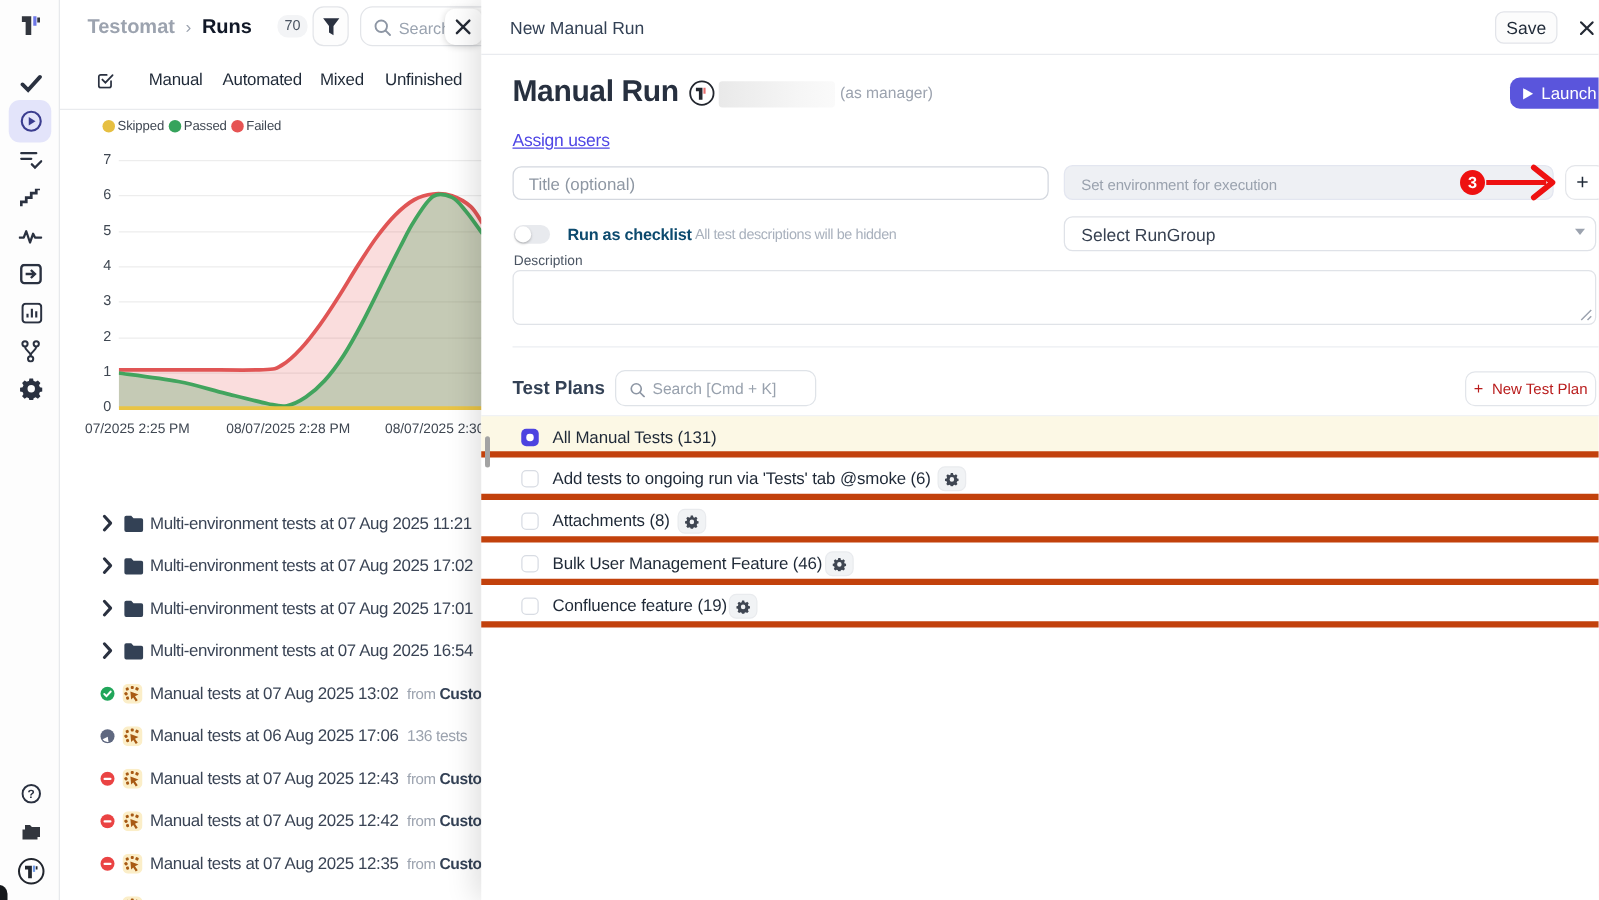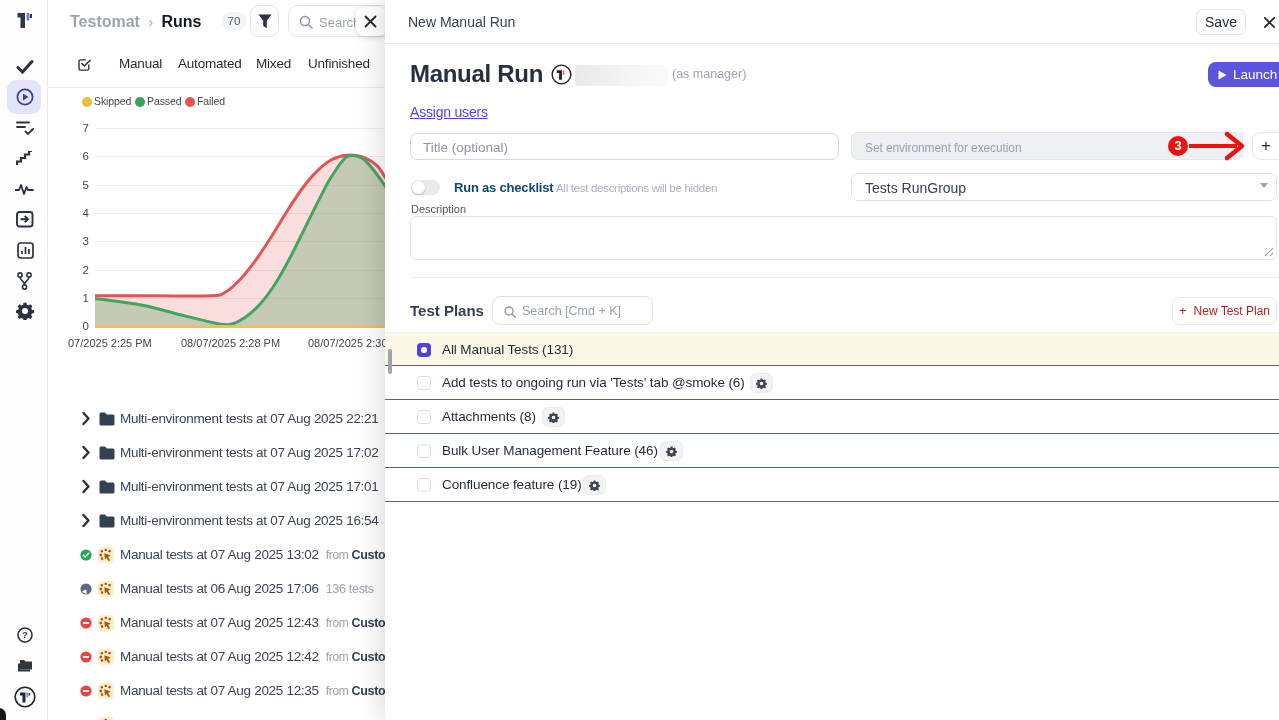--- a/index.html
+++ b/index.html
@@ -91,21 +91,21 @@
     border:1px solid #e0e3e8; border-radius:6px; background:#fff; }
   #divider { position:absolute; left:25px; top:277px; width:869px; height:1px; background:#eceef2; }
   #tplans { position:absolute; left:25px; top:302px; font-size:15px; font-weight:700; color:#334155; }
   #tpsearch { position:absolute; left:107px; top:296px; width:161px; height:29px;
     border:1px solid #dfe3e8; border-radius:8px; background:#fff; }
   #tpsearch span { position:absolute; left:29px; top:7px; font-size:12.5px; color:#98a1ad; }
   #newtp { position:absolute; left:787px; top:297px; width:105px; height:28px; background:#fff;
     border:1px solid #e2e5ea; border-radius:8px; font-size:12px; color:#b91c1c; white-space:nowrap; }
   #newtp { text-align:center; line-height:26px; }
 
-  .tprow { position:absolute; left:0px; width:894px; height:34px; border-bottom:1px solid #c2410c; }
+  .tprow { position:absolute; left:0px; width:894px; height:34px; border-bottom:5px solid #c2410c; }
   .tprow .cb { position:absolute; left:32px; top:10px; width:14px; height:14px; border-radius:4px;
     border:1.5px solid #d8dce3; background:#fff; }
   .tprow .cbc { position:absolute; left:32px; top:10px; width:14px; height:14px; border-radius:4px;
     background:#4c43e0; }
   .tprow .cbc i { position:absolute; left:4.2px; top:4.2px; width:5.6px; height:5.6px; border-radius:50%; background:#fff; }
   .tprow .txt { position:absolute; left:57px; top:9px; font-size:13.5px; font-weight:400; color:#1f2937; letter-spacing:-0.1px; white-space:nowrap; }
   .gearbtn { position:absolute; top:7px; width:23px; height:20px; background:#f1f3f5;
     border:1px solid #e9ebee; border-radius:6px; }
   #scrollthumb { position:absolute; left:3px; top:349px; width:4px; height:25px;
     background:#a3a3a3; border-radius:2px; }
@@ -184,21 +184,21 @@
   <span class="xlab" style="left:133px">08/07/2025 2:28 PM</span>
   <span class="xlab" style="left:260px">08/07/2025 2:30 PM</span>
 
   <div class="runrow" style="top:402px">
     <svg class="abs" style="left:33px;top:8px" width="10" height="17" viewBox="0 0 10 17">
         <path d="M2.5 3 l5 5.5 -5 5.5" stroke="#2a3140" stroke-width="2.4" fill="none" stroke-linecap="round" stroke-linejoin="round"></path>
       </svg>
     <svg class="abs" style="left:51px;top:10px" width="16" height="14" viewBox="0 0 16 14">
         <path d="M0.5 2 a1.5 1.5 0 0 1 1.5 -1.5 h4 l1.8 2 h6.2 a1.5 1.5 0 0 1 1.5 1.5 v8 a1.5 1.5 0 0 1 -1.5 1.5 h-12 a1.5 1.5 0 0 1 -1.5 -1.5 z" fill="#334155"></path>
       </svg>
-    <span class="rtxt">Multi-environment tests at 07 Aug 2025 22:21</span>
+    <span class="rtxt">Multi-environment tests at 07 Aug 2025 11:21</span>
   </div>
   <div class="runrow" style="top:436px">
     <svg class="abs" style="left:33px;top:8px" width="10" height="17" viewBox="0 0 10 17">
         <path d="M2.5 3 l5 5.5 -5 5.5" stroke="#2a3140" stroke-width="2.4" fill="none" stroke-linecap="round" stroke-linejoin="round"></path>
       </svg>
     <svg class="abs" style="left:51px;top:10px" width="16" height="14" viewBox="0 0 16 14">
         <path d="M0.5 2 a1.5 1.5 0 0 1 1.5 -1.5 h4 l1.8 2 h6.2 a1.5 1.5 0 0 1 1.5 1.5 v8 a1.5 1.5 0 0 1 -1.5 1.5 h-12 a1.5 1.5 0 0 1 -1.5 -1.5 z" fill="#334155"></path>
       </svg>
     <span class="rtxt">Multi-environment tests at 07 Aug 2025 17:02</span>
   </div>
@@ -427,21 +427,21 @@
   <div id="plusbtn">
       <span>+</span>
     </div>
 
   <div id="toggle">
       <i></i>
     </div>
   <span id="runchk">Run as checklist</span>
   <span id="runchk-note">All test descriptions will be hidden</span>
   <div id="rungroup">
-      <span>Tests RunGroup</span>
+      <span>Select RunGroup</span>
       <i class="caret"></i>
     </div>
 
   <span id="desclab">Description</span>
   <div id="descarea">
     <svg class="abs" style="right:2px;bottom:2px" width="10" height="10" viewBox="0 0 10 10">
       <path d="M9 1 L1 9 M9 6 L6 9" stroke="#9ca3af" stroke-width="1.2"></path>
     </svg>
   </div>
   <div id="divider"></div>

